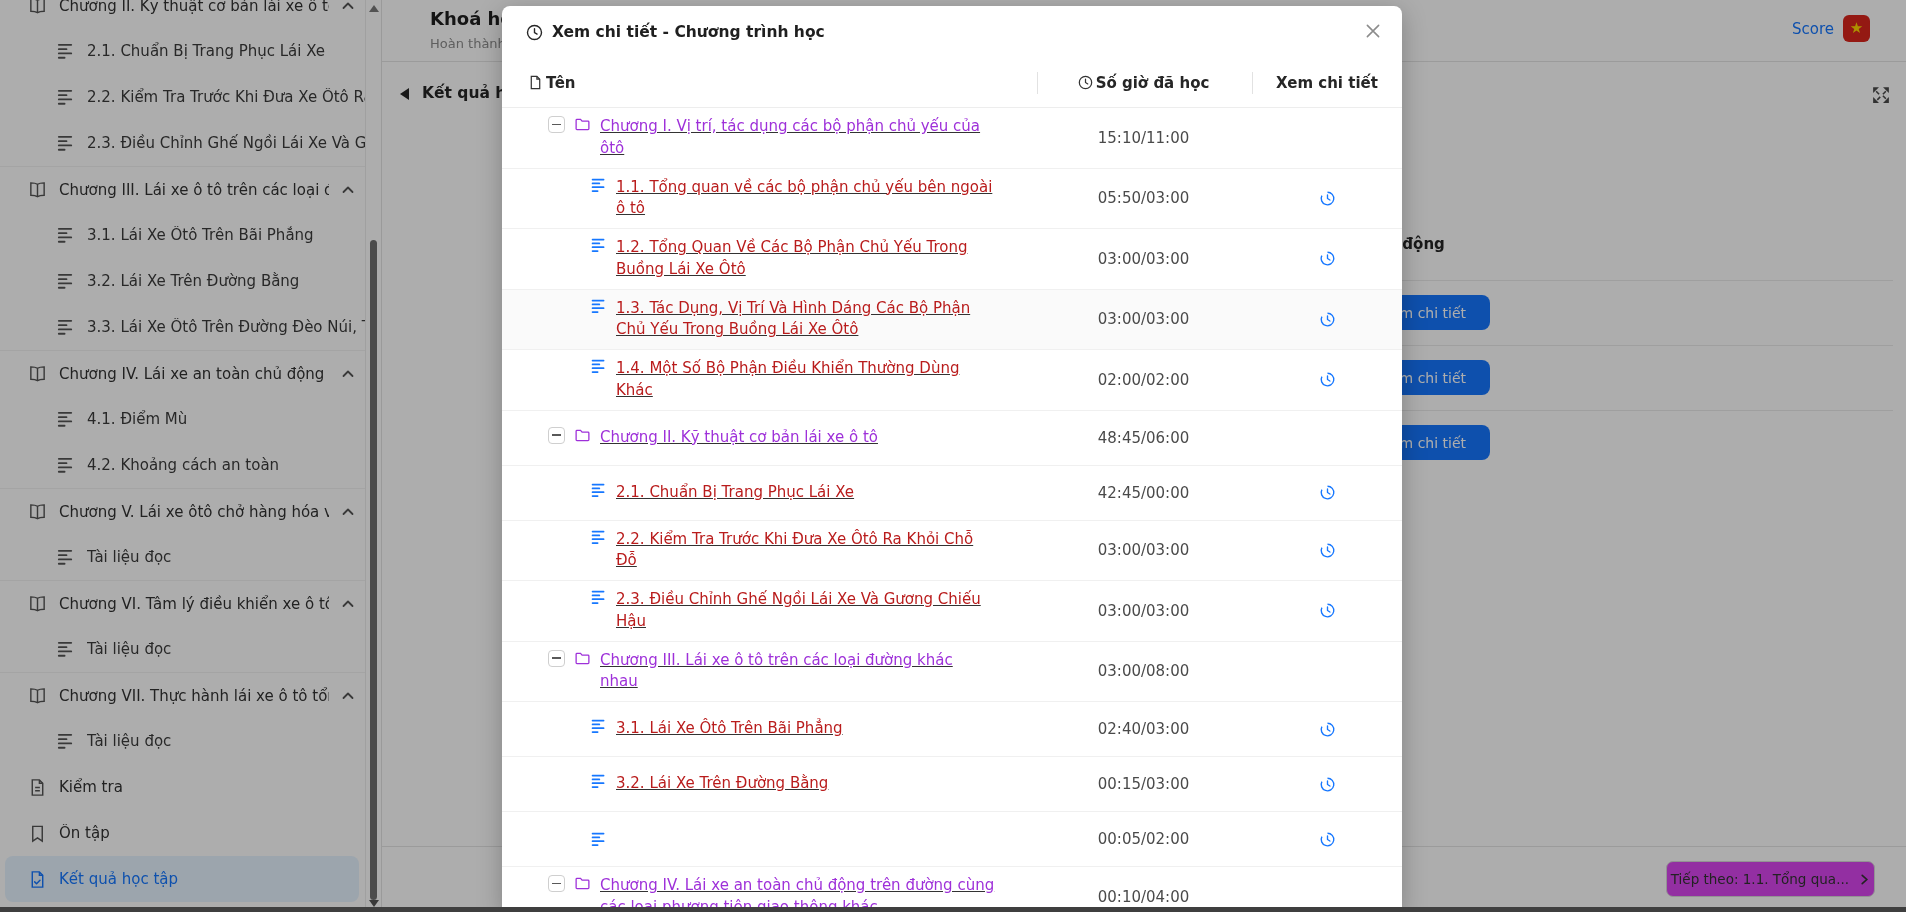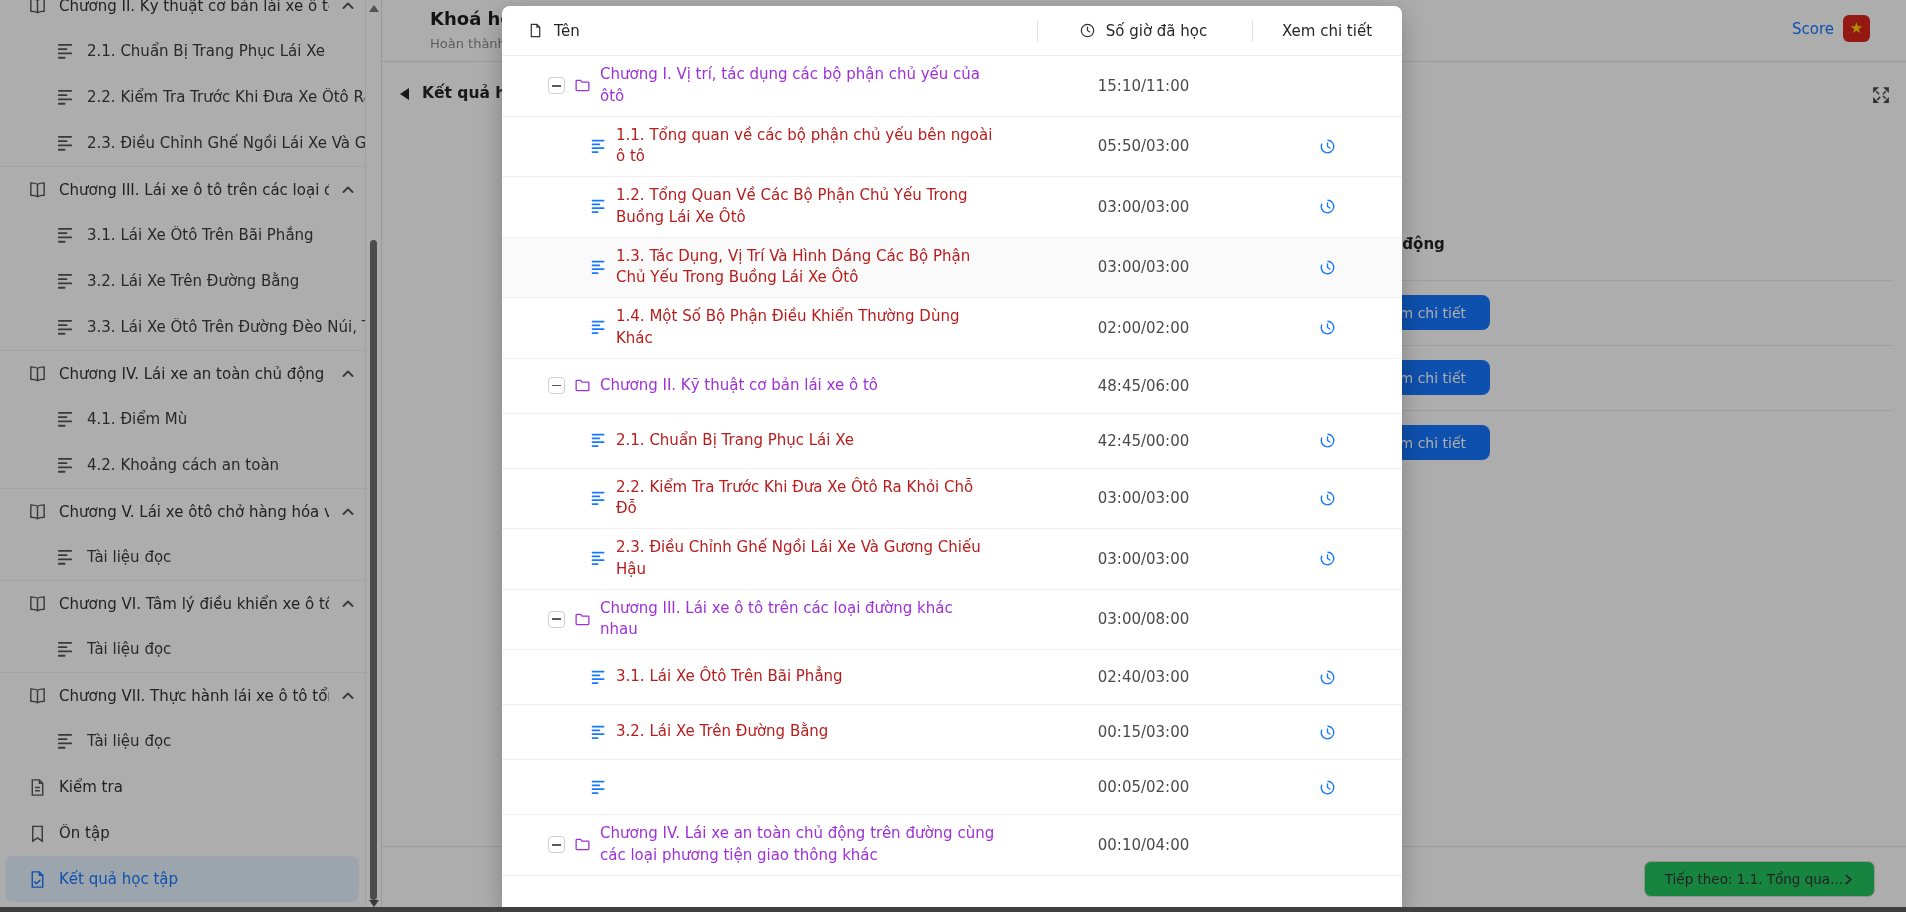--- a/index.html
+++ b/index.html
@@ -47,47 +47,47 @@
   #fullscreen-btn { position:absolute; right:16px; top:24px; width:18px; height:18px; color:#4a4a4a; cursor:pointer; }
 
   
   #action-header { position:absolute; left:975px; top:235px; font-size:15px; font-weight:700; color:#262626; white-space:nowrap; }
   .bg-divider { position:absolute; left:980px; width:531px; height:1px; background:#ebebeb; }
   .detail-btn { position:absolute; left:976px; width:132px; height:35px; background:#1677ff; color:#fff;
     border:none; border-radius:8px; font-size:14px; font-family:inherit; cursor:pointer; }
 
   
   #footer { position:absolute; left:0; bottom:0; right:0; height:66px; border-top:1px solid #e5e5e5; background:#fff; }
-  #next-btn { position:absolute; right:31px; top:14px; height:36px; padding:0 20px; background:#22c55e;
+  #next-btn { position:absolute; right:31px; top:14px; height:36px; padding:0 4px; background:#d946ef;
     border:1px solid #d9d9d9; border-radius:7px; font-size:13.5px; color:#333; font-family:inherit;
-    display:flex; align-items:center; cursor:pointer; }
+    display:flex; align-items:center; gap:10px; cursor:pointer; }
   #next-btn .chev { width:11px; height:11px; color:#333; }
 
   
   #overlay { position:absolute; inset:0; background:rgba(0,0,0,0.32); z-index:40; }
   #modal { position:absolute; left:502px; top:6px; width:900px; height:906px; background:#fff;
     border-radius:8px 8px 0 0; z-index:50; box-shadow:0 6px 24px rgba(0,0,0,0.25); }
   #modal-titlebar { position:relative; height:52px; display:flex; align-items:center; gap:9px; padding:0 24px; }
   #modal-title-icon { width:17px; height:17px; color:#262626; }
   #modal-title { font-size:15.5px; font-weight:600; color:#1f1f1f; }
   #modal-close { position:absolute; right:20px; top:16px; width:18px; height:18px; color:#8c8c8c; cursor:pointer; }
 
   #tbl-header { position:relative; height:50px; display:flex; align-items:center; border-bottom:1px solid #ededed; }
   .hsep { position:absolute; top:14px; width:1px; height:22px; background:#e2e2e2; }
   #hsep1 { left:535px; } #hsep2 { left:750px; }
-  .hc { display:flex; align-items:center; gap:11px; font-size:15px; font-weight:400; color:#262626; }
+  .hc { display:flex; align-items:center; gap:3px; font-size:15px; font-weight:700; color:#262626; }
   .hc .hicon { width:15px; height:15px; color:#333; }
   #hc-name { flex:0 0 533px; padding-left:26px; }
   #hc-time { flex:0 0 217px; justify-content:center; }
   #hc-action { flex:1 1 auto; justify-content:center; }
 
   #tbl-rows { position:relative; }
   .trow { display:flex; align-items:center; min-height:55px; border-bottom:1px solid #f0f0f0; }
   .trow.hl { background:#fafafa; }
-  .c-name { flex:0 0 533px; display:flex; align-items:center; gap:9px; padding:8px 40px 8px 46px; line-height:1.45; }
+  .c-name { flex:0 0 533px; display:flex; align-items:flex-start; gap:9px; padding:8px 40px 8px 46px; line-height:1.45;text-decoration:underline; }
   .trow.lesson .c-name { padding-left:88px; }
   .c-name .minus-box { width:17px; height:17px; flex:0 0 17px; border:1px solid #cfcfcf; border-radius:4px;
     display:flex; align-items:center; justify-content:center; cursor:pointer; background:#fff; }
   .c-name .minus-box::after { content:""; width:9px; height:1.6px; background:#595959; display:block; }
   .c-name .row-icon { width:17px; height:17px; flex:0 0 17px; display:flex; align-items:center; }
   .trow.chapter .row-icon { color:#9e30d9; }
   .trow.lesson .row-icon { color:#1677ff; }
   .row-name { font-size:15px; cursor:pointer; }
   .trow.chapter .row-name { color:#9e30d9; }
   .trow.lesson .row-name { color:#b91c1c; }
@@ -356,20 +356,34 @@
             </svg>
         </span>
       </button>
     </div>
   </div>
 </div>
 
 <div id="overlay"></div>
 
 <div id="modal">
+  <div id="modal-titlebar">
+    <span id="modal-title-icon">
+      <svg viewBox="0 0 16 16" fill="none" stroke="currentColor" stroke-width="1.3">
+          <circle cx="8" cy="8" r="6.6"></circle>
+          <path d="M8 4.4V8l2.4 1.5" stroke-linecap="round"></path>
+        </svg>
+    </span>
+    <span id="modal-title">Xem chi tiết - Chương trình học</span>
+    <span id="modal-close">
+      <svg viewBox="0 0 16 16" stroke="currentColor" stroke-width="1.4" stroke-linecap="round">
+          <path d="M3 3l10 10M13 3L3 13"></path>
+        </svg>
+    </span>
+  </div>
 
   <div id="tbl-header">
     <div class="hc" id="hc-name">
       <span class="hicon">
         <svg viewBox="0 0 16 16" fill="none" stroke="currentColor" stroke-width="1.3">
             <path d="M3.5 1.5h6l3 3v10h-9z"></path>
             <path d="M9.5 1.5v3h3"></path>
           </svg>
       </span>
       <span>Tên</span>

